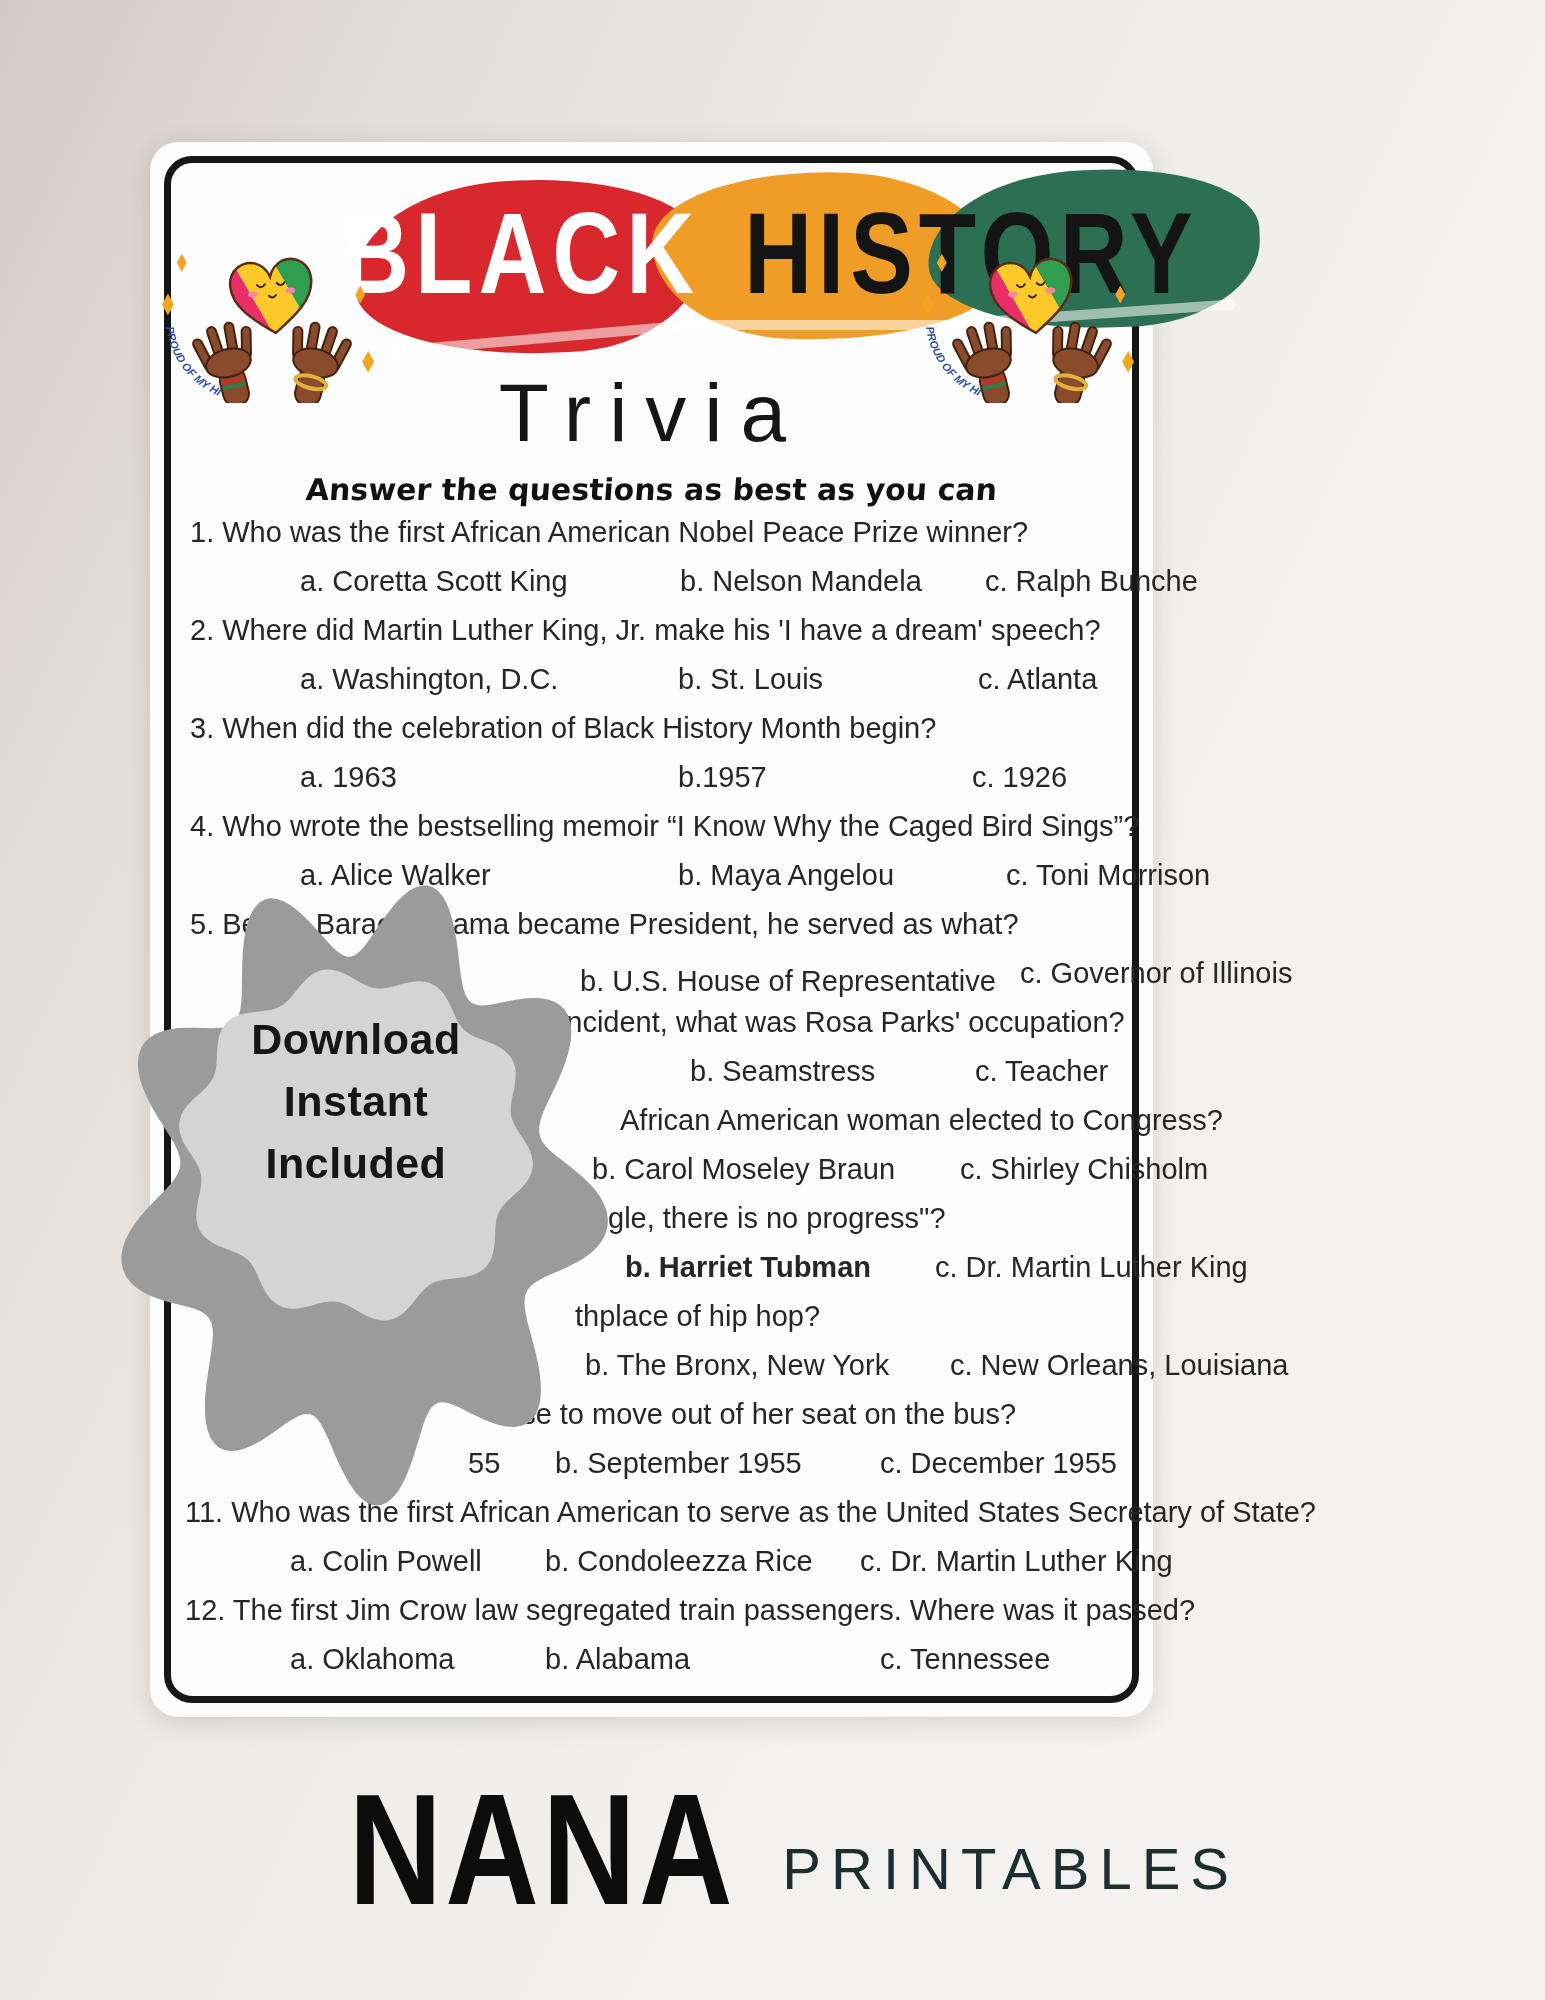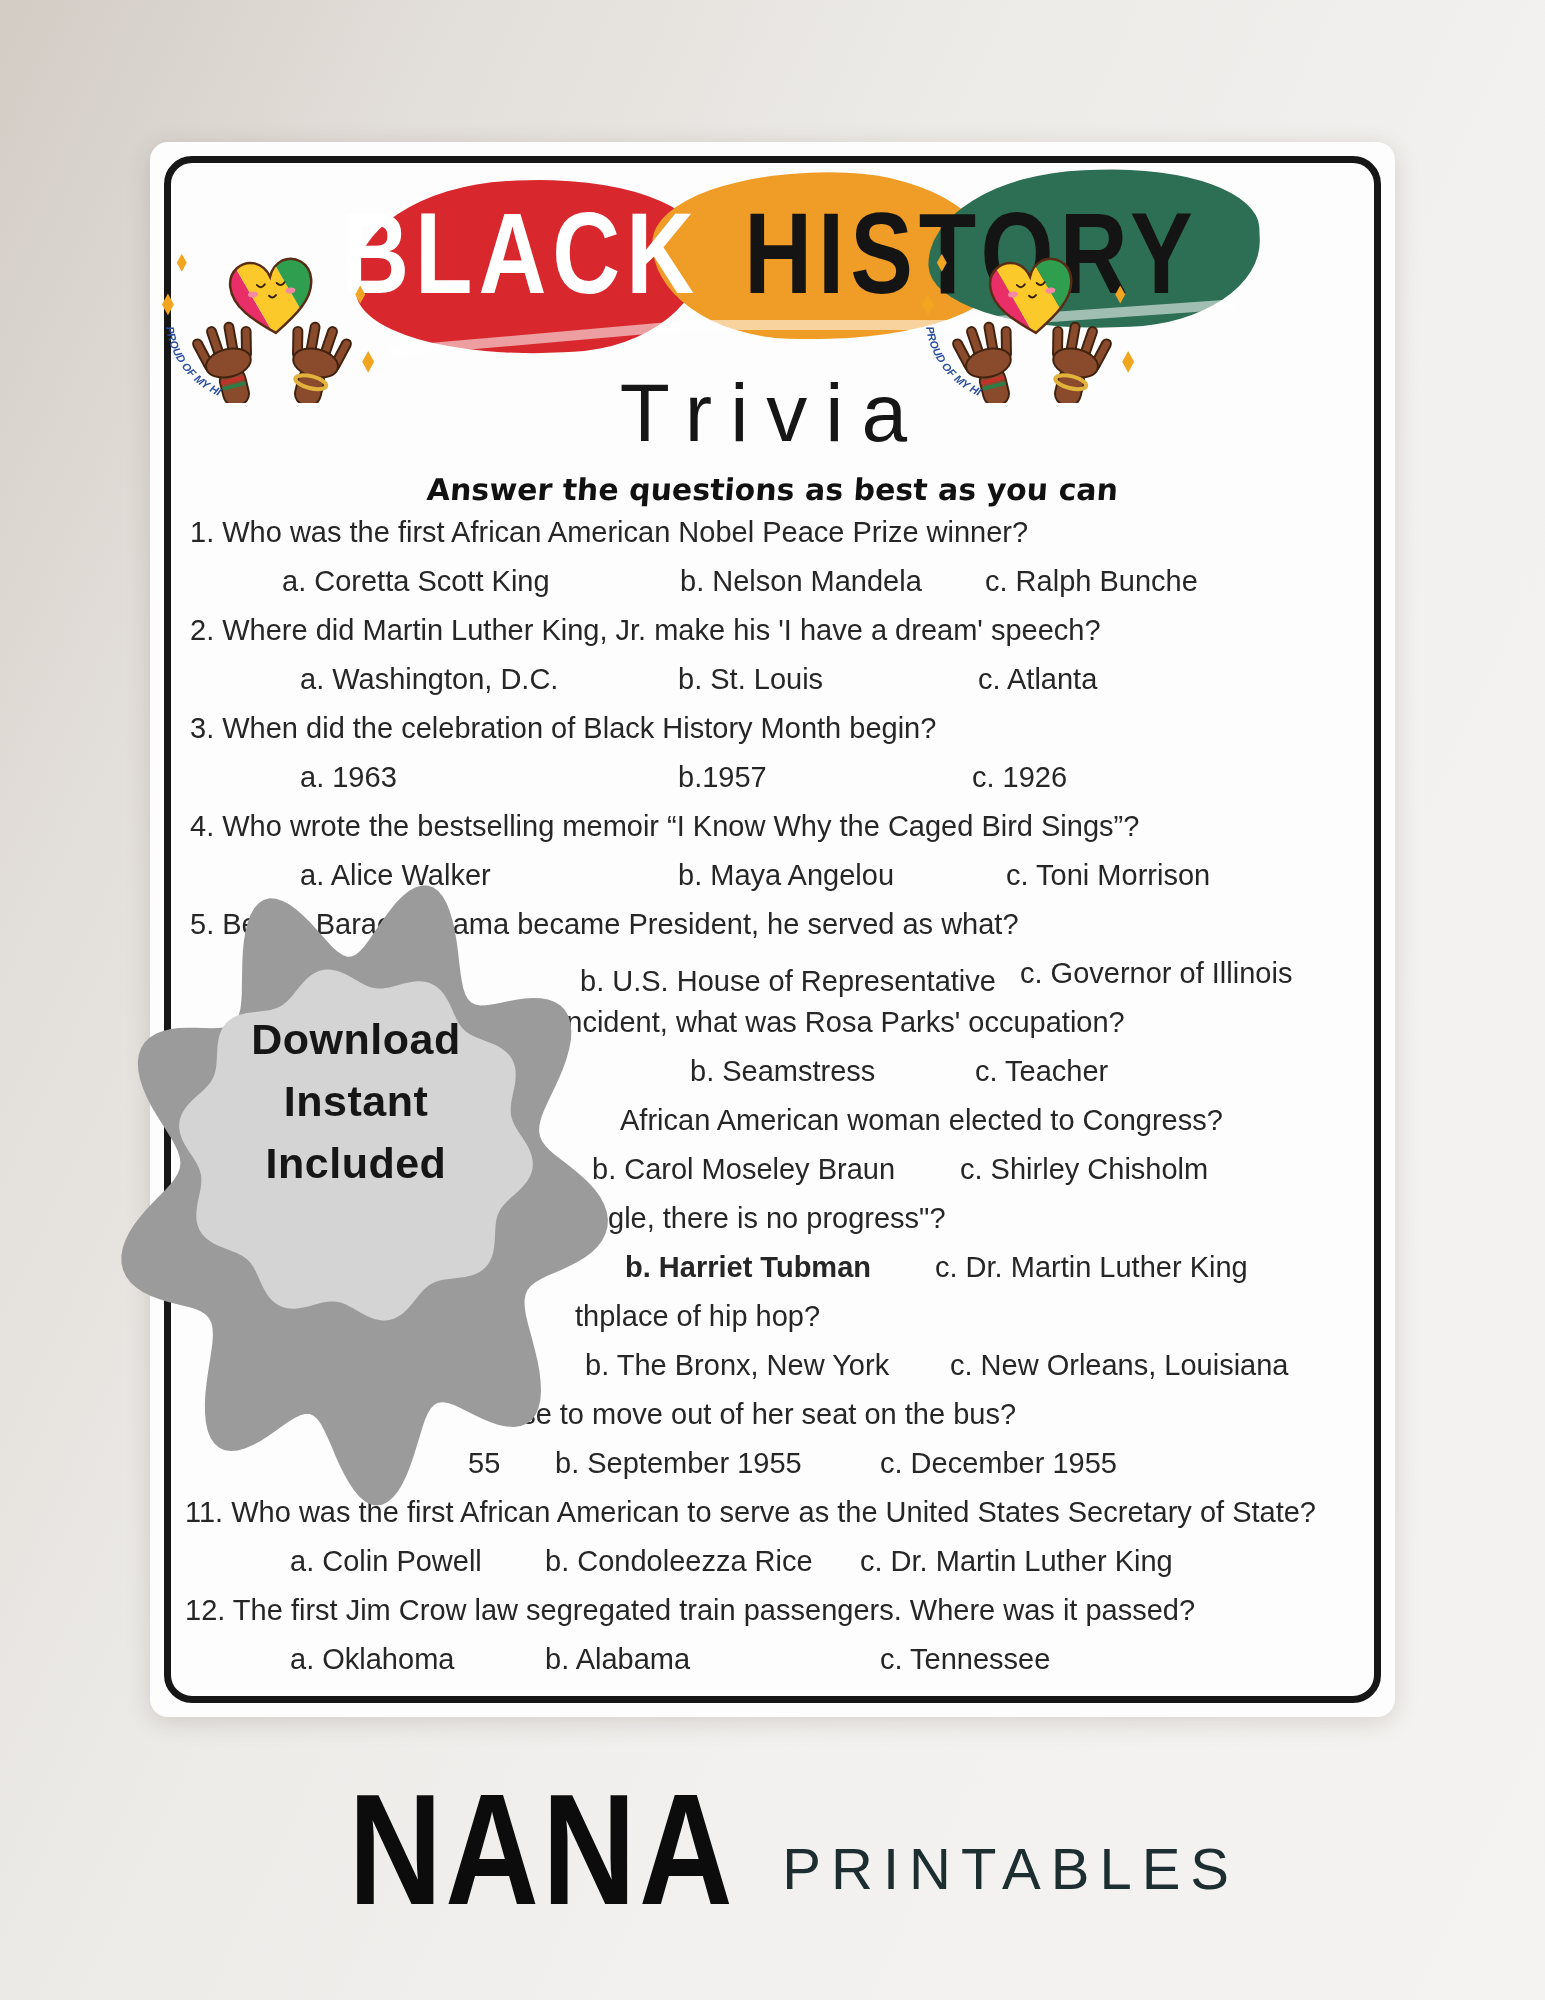--- a/index.html
+++ b/index.html
@@ -1,22 +1,22 @@
 <!DOCTYPE html>
 <html style="--c-brush-red: #d8282d; --c-brush-orange: #ef9d27; --c-brush-green: #2d6f55; --c-heart-pink: #ea2f68; --c-heart-yellow: #fcc92b; --c-heart-green: #2f9e4f; --c-hand-brown: #8a4a2c; --c-crest-blue: #2b4fa0; --c-badge-outer: #9b9b9b; --c-badge-inner: #d4d4d4; --c-brand-secondary: #1c2e30;"><head>
 <meta charset="utf-8">
 <style>
   html,body{margin:0;padding:0;}
   body{width:1545px;height:2000px;background:#efedeb;}
   .canvas{position:relative;width:1545px;height:2000px;overflow:hidden;
     background:linear-gradient(115deg,#d3ccc5 0%,#e2ded9 18%,#edebe8 40%,#f3f1ef 65%,#f5f3f1 100%);
     font-family:"Liberation Sans",sans-serif;}
   
-  .sheet{position:absolute;left:150px;top:142px;width:1245px;height:1575px;background:#fdfdfd;
-    border-radius:18px;box-shadow:0 5px 24px rgba(70,60,50,.18);z-index:1;}
+  .sheet{position:absolute;left:150px;top:142px;width:1003px;height:1575px;background:#fdfdfd;
+    border-radius:28px;box-shadow:0 5px 24px rgba(70,60,50,.18);z-index:1;}
   .sheet-border{position:absolute;left:14px;top:14px;right:14px;bottom:14px;
     border:7px solid #161616;border-radius:28px;}
   
   .brush{position:absolute;}
   .brush-red{left:205px;top:38px;width:350px;height:174px;background:var(--c-brush-red,#d8282d);
     border-radius:46% 54% 40% 60% / 55% 45% 58% 42%;transform:rotate(-3deg);}
   .brush-orange{left:502px;top:30px;width:348px;height:168px;background:var(--c-brush-orange,#ef9d27);
     border-radius:55% 45% 60% 40% / 45% 58% 42% 55%;transform:rotate(2deg);}
   .brush-green{left:778px;top:28px;width:332px;height:158px;background:var(--c-brush-green,#2d6f55);
     border-radius:50% 50% 42% 58% / 60% 42% 55% 45%;transform:rotate(-2deg);}
@@ -183,21 +183,21 @@
       <text class="crest-txt">
         <textPath href="#tpR" xlink:href="#tpR">PROUD OF MY HISTORY!</textPath>
       </text>
     </svg>
 
     <div class="trivia">Trivia</div>
     <div class="instruction">Answer the questions as best as you can</div>
 
     <div id="questions">
         <div class="q-text" style="left: 40px; top: 370px;">1. Who was the first African American Nobel Peace Prize winner?</div>
-        <div class="q-text" style="left: 132px; top: 419px;">a. Coretta Scott King</div>
+        <div class="q-text" style="left: 150px; top: 419px;">a. Coretta Scott King</div>
         <div class="q-text" style="left: 530px; top: 419px;">b. Nelson Mandela</div>
         <div class="q-text" style="left: 835px; top: 419px;">c. Ralph Bunche</div>
         <div class="q-text" style="left: 40px; top: 468px;">2. Where did Martin Luther King, Jr. make his 'I have a dream' speech?</div>
         <div class="q-text" style="left: 150px; top: 517px;">a.  Washington, D.C.</div>
         <div class="q-text" style="left: 528px; top: 517px;">b. St. Louis</div>
         <div class="q-text" style="left: 828px; top: 517px;">c. Atlanta</div>
         <div class="q-text" style="left: 40px; top: 566px; text-align: right;">3. When did the celebration of Black History Month begin?</div>
         <div class="q-text" style="left: 150px; top: 615px;">a. 1963</div>
         <div class="q-text" style="left: 528px; top: 615px;">b.1957</div>
         <div class="q-text" style="left: 822px; top: 615px;">c. 1926</div>

